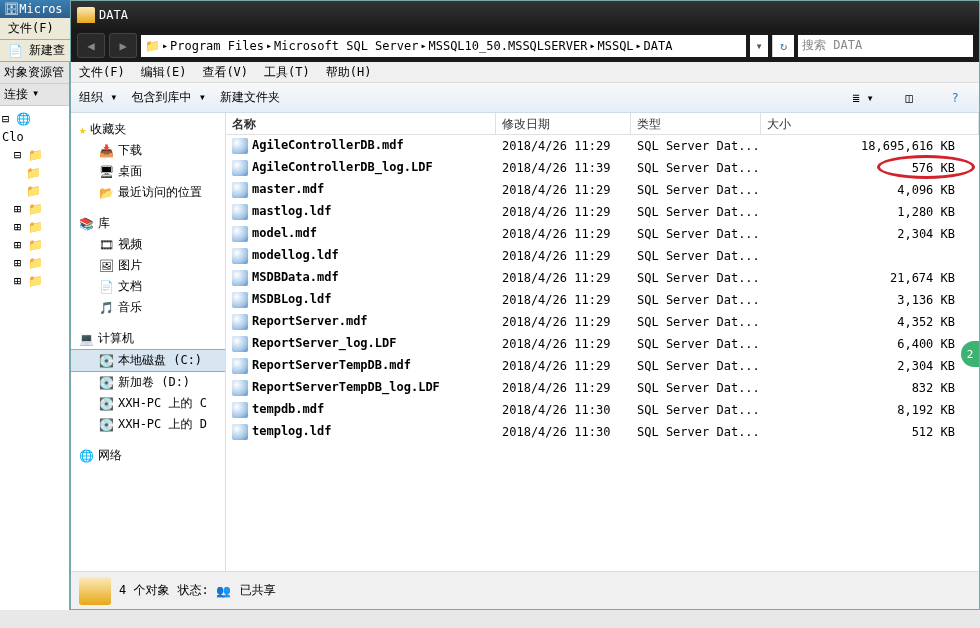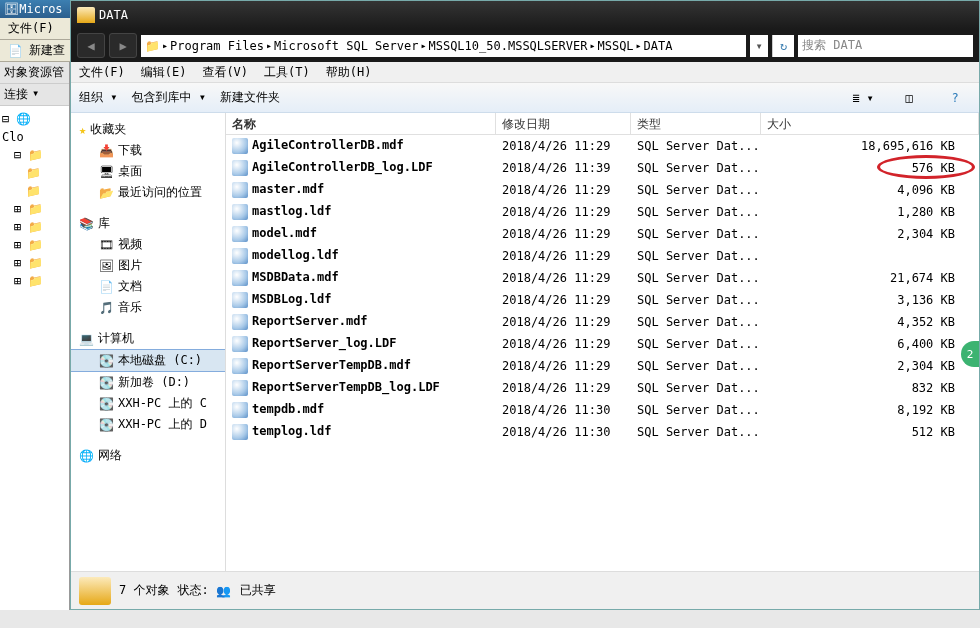--- a/index.html
+++ b/index.html
@@ -347,19 +347,19 @@
             <div class="c-date">2018/4/26 11:30</div>
             <div class="c-type">SQL Server Dat...</div>
             <div class="c-size">512 KB</div>
           </div>
         </div>
     <div class="red-circle" style="top: 42px; right: 4px;"></div>
       </div>
   </div>
   <div class="status-bar">
     <span class="status-folder"></span>
-    <span>7 个对象</span>
+    <span>4 个对象</span>
     <span>状态:</span>
     <span>👥</span>
     <span>已共享</span>
   </div>
   <div class="green-badge">2</div>
 </div>
 
 </body></html>

